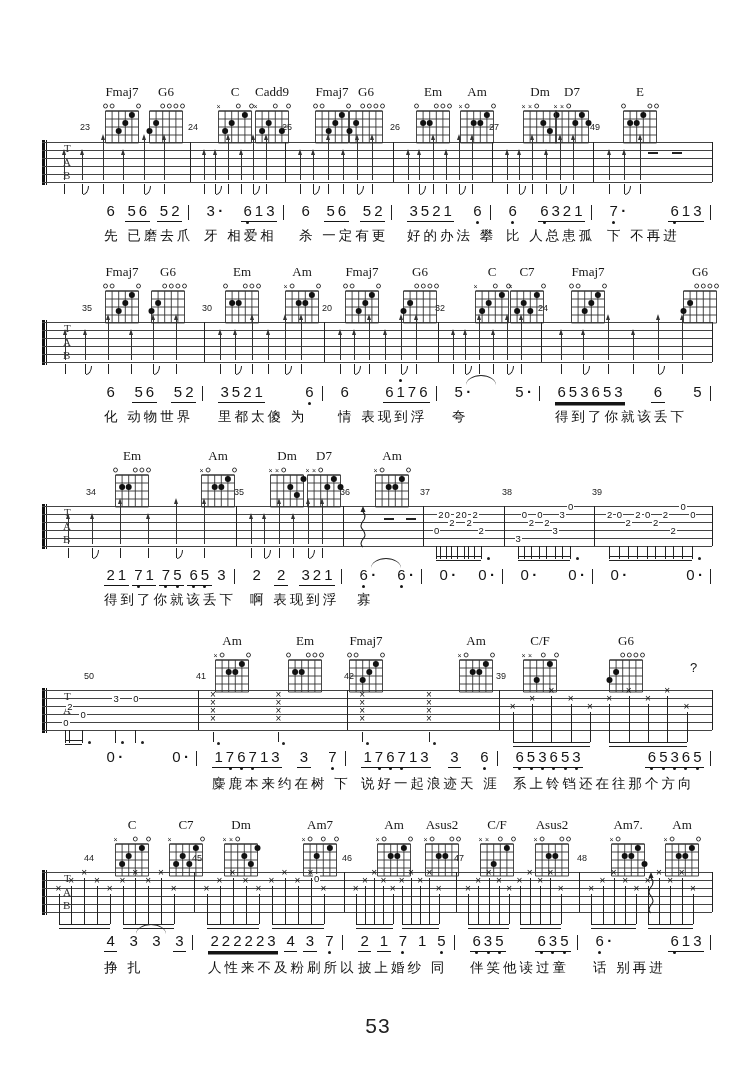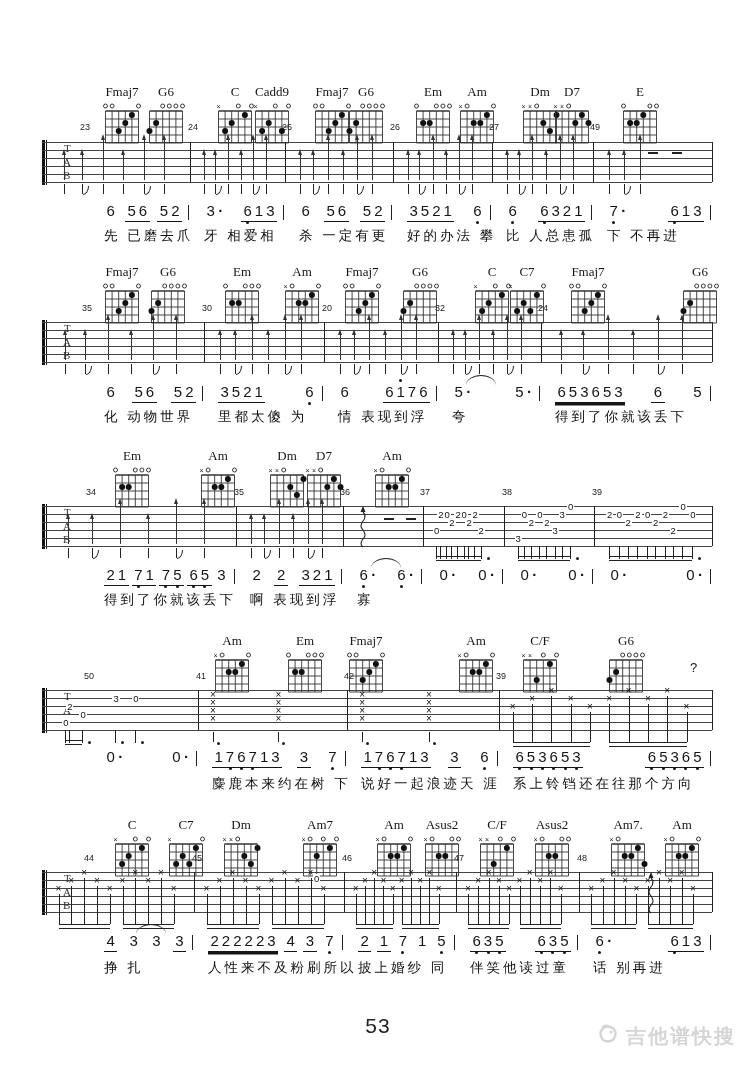--- a/index.html
+++ b/index.html
@@ -1878,23 +1878,13 @@
       </div>
       <div class="abs" style="left: 710px; top: 935px; width: 1px; height: 15px; background: rgb(34, 34, 34);"></div>
       <div class="abs lyr" style="left: 593px; top: 959px;">话 别再进</div>
       <div class="abs pnum" style="left: 313px; top: 874px;">0</div>
       <div class="abs" style="left: 646px; top: 872px;"><svg width="10" height="42">
           <path d="M5 6 q4 4 0 9 q-4 5 0 9 q4 5 0 9 q-4 5 0 8" fill="none" stroke="#222" stroke-width="1.1"></path>
           <path d="M5 0 L2.5 6 L7.5 6 Z" fill="#222"></path>
         </svg></div>
     </div>
   <div class="abs" id="footer-pagenum" style="left:338px;top:1014px;width:80px;text-align:center;">53</div>
-  <div class="abs" id="watermark" style="left:596px;top:1022px;">
-    <span>
-      <svg width="24" height="24" viewBox="0 0 24 24">
-        <circle cx="12" cy="12" r="7.5" fill="none" stroke="#d5d5d5" stroke-width="2.4"></circle>
-        <path d="M6 5 q4 -3 8 0" fill="none" stroke="#d5d5d5" stroke-width="2"></path>
-        <circle cx="15" cy="10" r="1.6" fill="#d5d5d5"></circle>
-      </svg>
-    </span>
-    <span id="watermark-text">吉他谱快搜</span>
-  </div>
 </div>
 
 </body></html>

